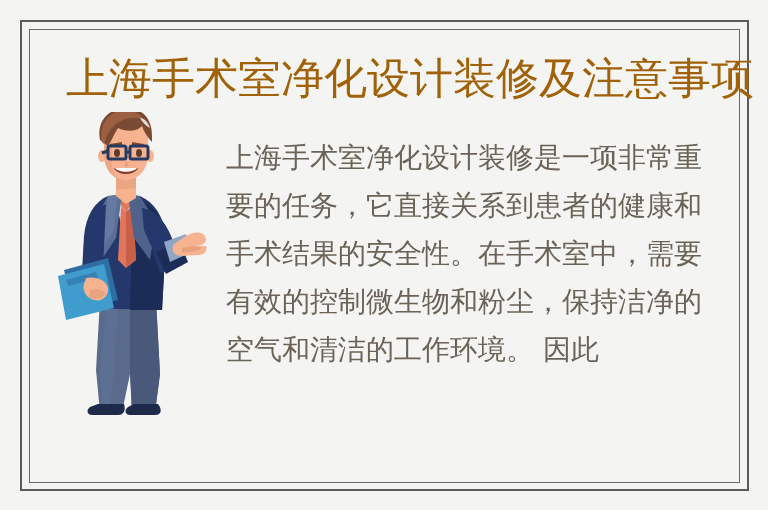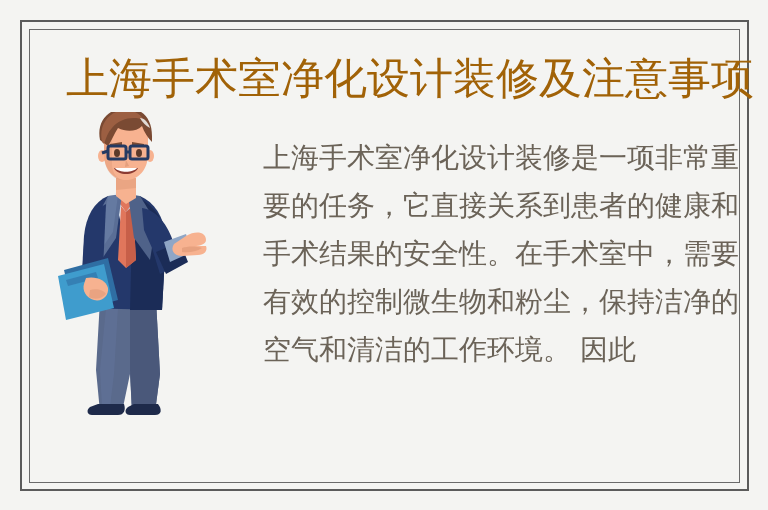--- a/index.html
+++ b/index.html
@@ -45,21 +45,20 @@
   #body-text {
     position:absolute;
     left:226px; top:134px;
     width:499px;
     font-family:"DejaVu Sans", sans-serif;
     font-size:28px;
     line-height:48px;
     color:#6b6358;
     text-align:left;
     word-break:break-all;
-    margin-left:37px;
   }
   
   #illustration {
     position:absolute;
     left:56px; top:112px;
     width:152px; height:310px;
   }
   #illustration svg { display:block; width:152px; height:310px; }
 </style>
 </head>

